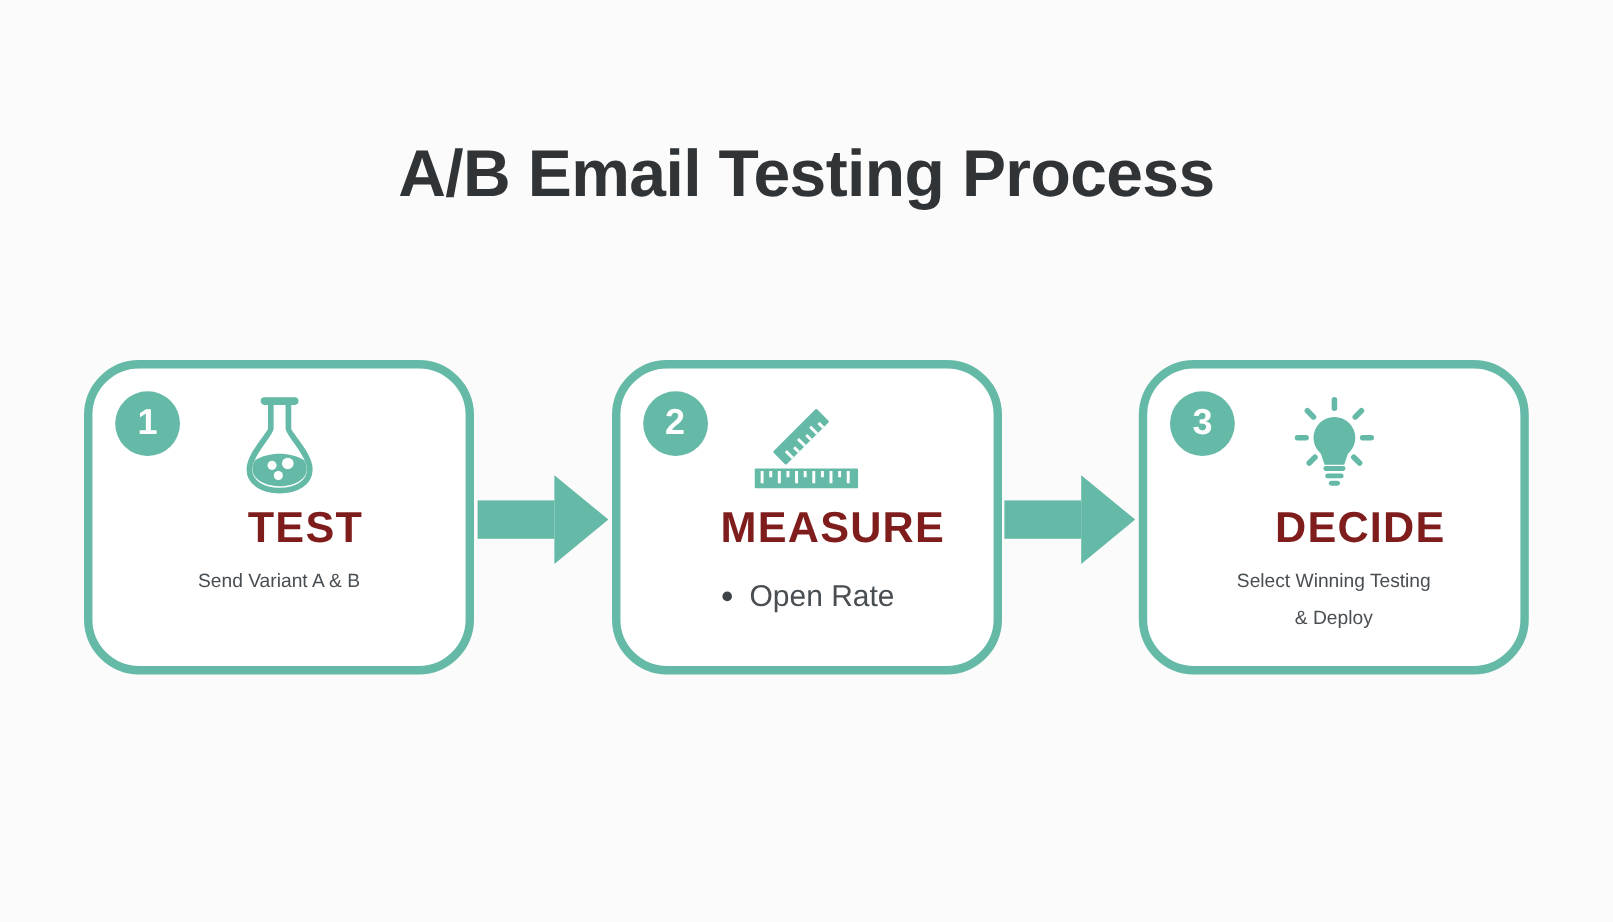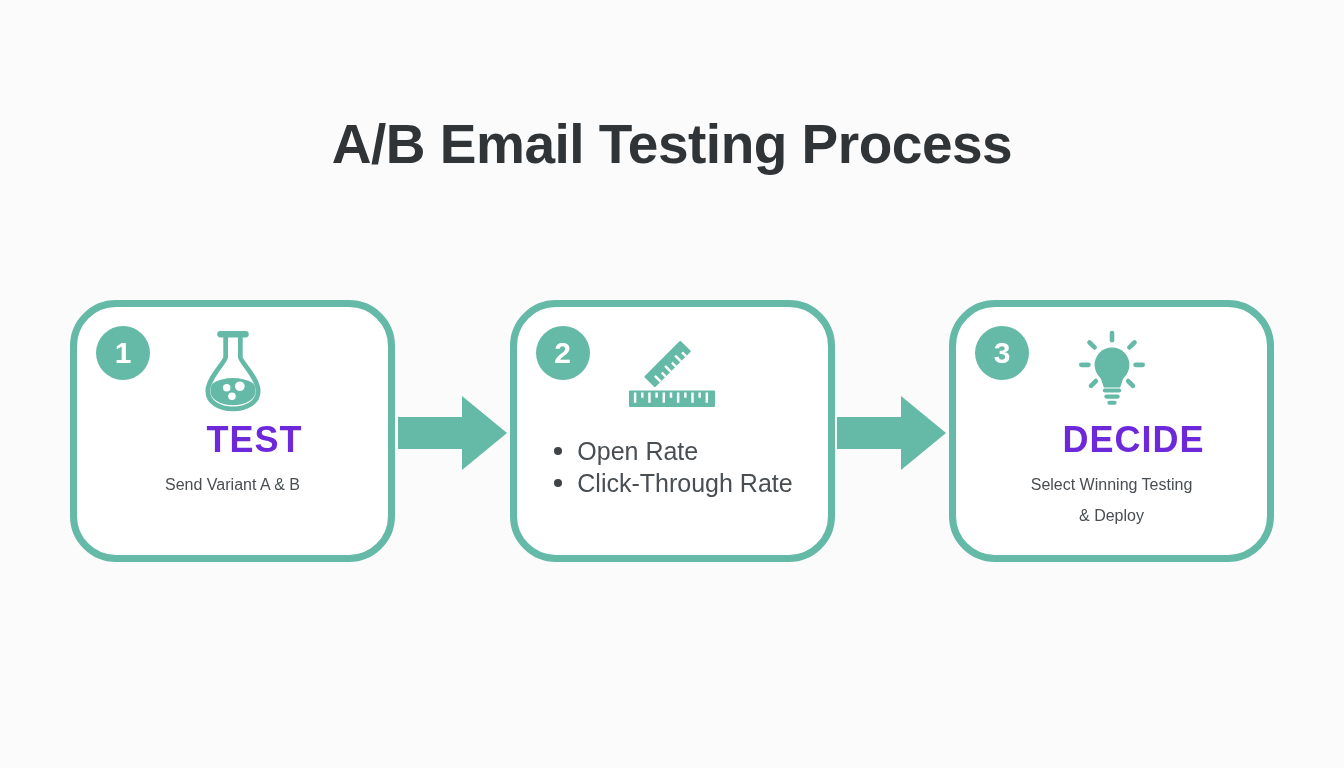--- a/index.html
+++ b/index.html
@@ -71,21 +71,21 @@
     height: 88px;
     display: flex;
     align-items: center;
     justify-content: center;
   }
   .step-heading {
     margin-top: 4px;
     font-size: 36px;
     font-weight: 700;
     letter-spacing: 1px;
-    color: #6d28d9;
+    color: #7f1d1d;
     padding-left: 44px;
   }
   .step-desc {
     margin-top: 8px;
     font-size: 16px;
     color: var(--body-text);
     line-height: 31px;
   }
   .bullet-list {
     margin: 20px auto 0;
@@ -166,23 +166,23 @@
       <div class="icon-wrap">
         <svg class="icon-svg" width="96" height="82" viewBox="0 0 92 80" aria-hidden="true">
           <g transform="rotate(-45 30 54)">
             <rect x="28" y="40" width="50" height="15" rx="1" fill="var(--teal)"></rect>
             <path d="M36,55 V47 M43,55 V49.5 M50,55 V47 M57,55 V49.5 M64,55 V47 M71,55 V49.5" stroke="#ffffff" stroke-width="2.4" fill="none"></path>
           </g>
           <rect x="4" y="59" width="84" height="16" rx="1" fill="var(--teal)"></rect>
           <path d="M10,61 V71 M17,61 V66 M24,61 V71 M31,61 V66 M38,61 V71 M45,61 V66 M52,61 V71 M59,61 V66 M66,61 V71 M73,61 V66 M80,61 V71" stroke="#ffffff" stroke-width="2.4" fill="none"></path>
         </svg>
       </div>
+      <div class="step-heading">MEASURE</div>
       <ul class="bullet-list">
         <li>Open Rate</li>
-        <li>Click-Through Rate</li>
       </ul>
     </div>
 
     <div class="arrow">
       <div class="shaft"></div>
       <div class="head"></div>
     </div>
 
     <div class="card">
       <div class="badge">3</div>

